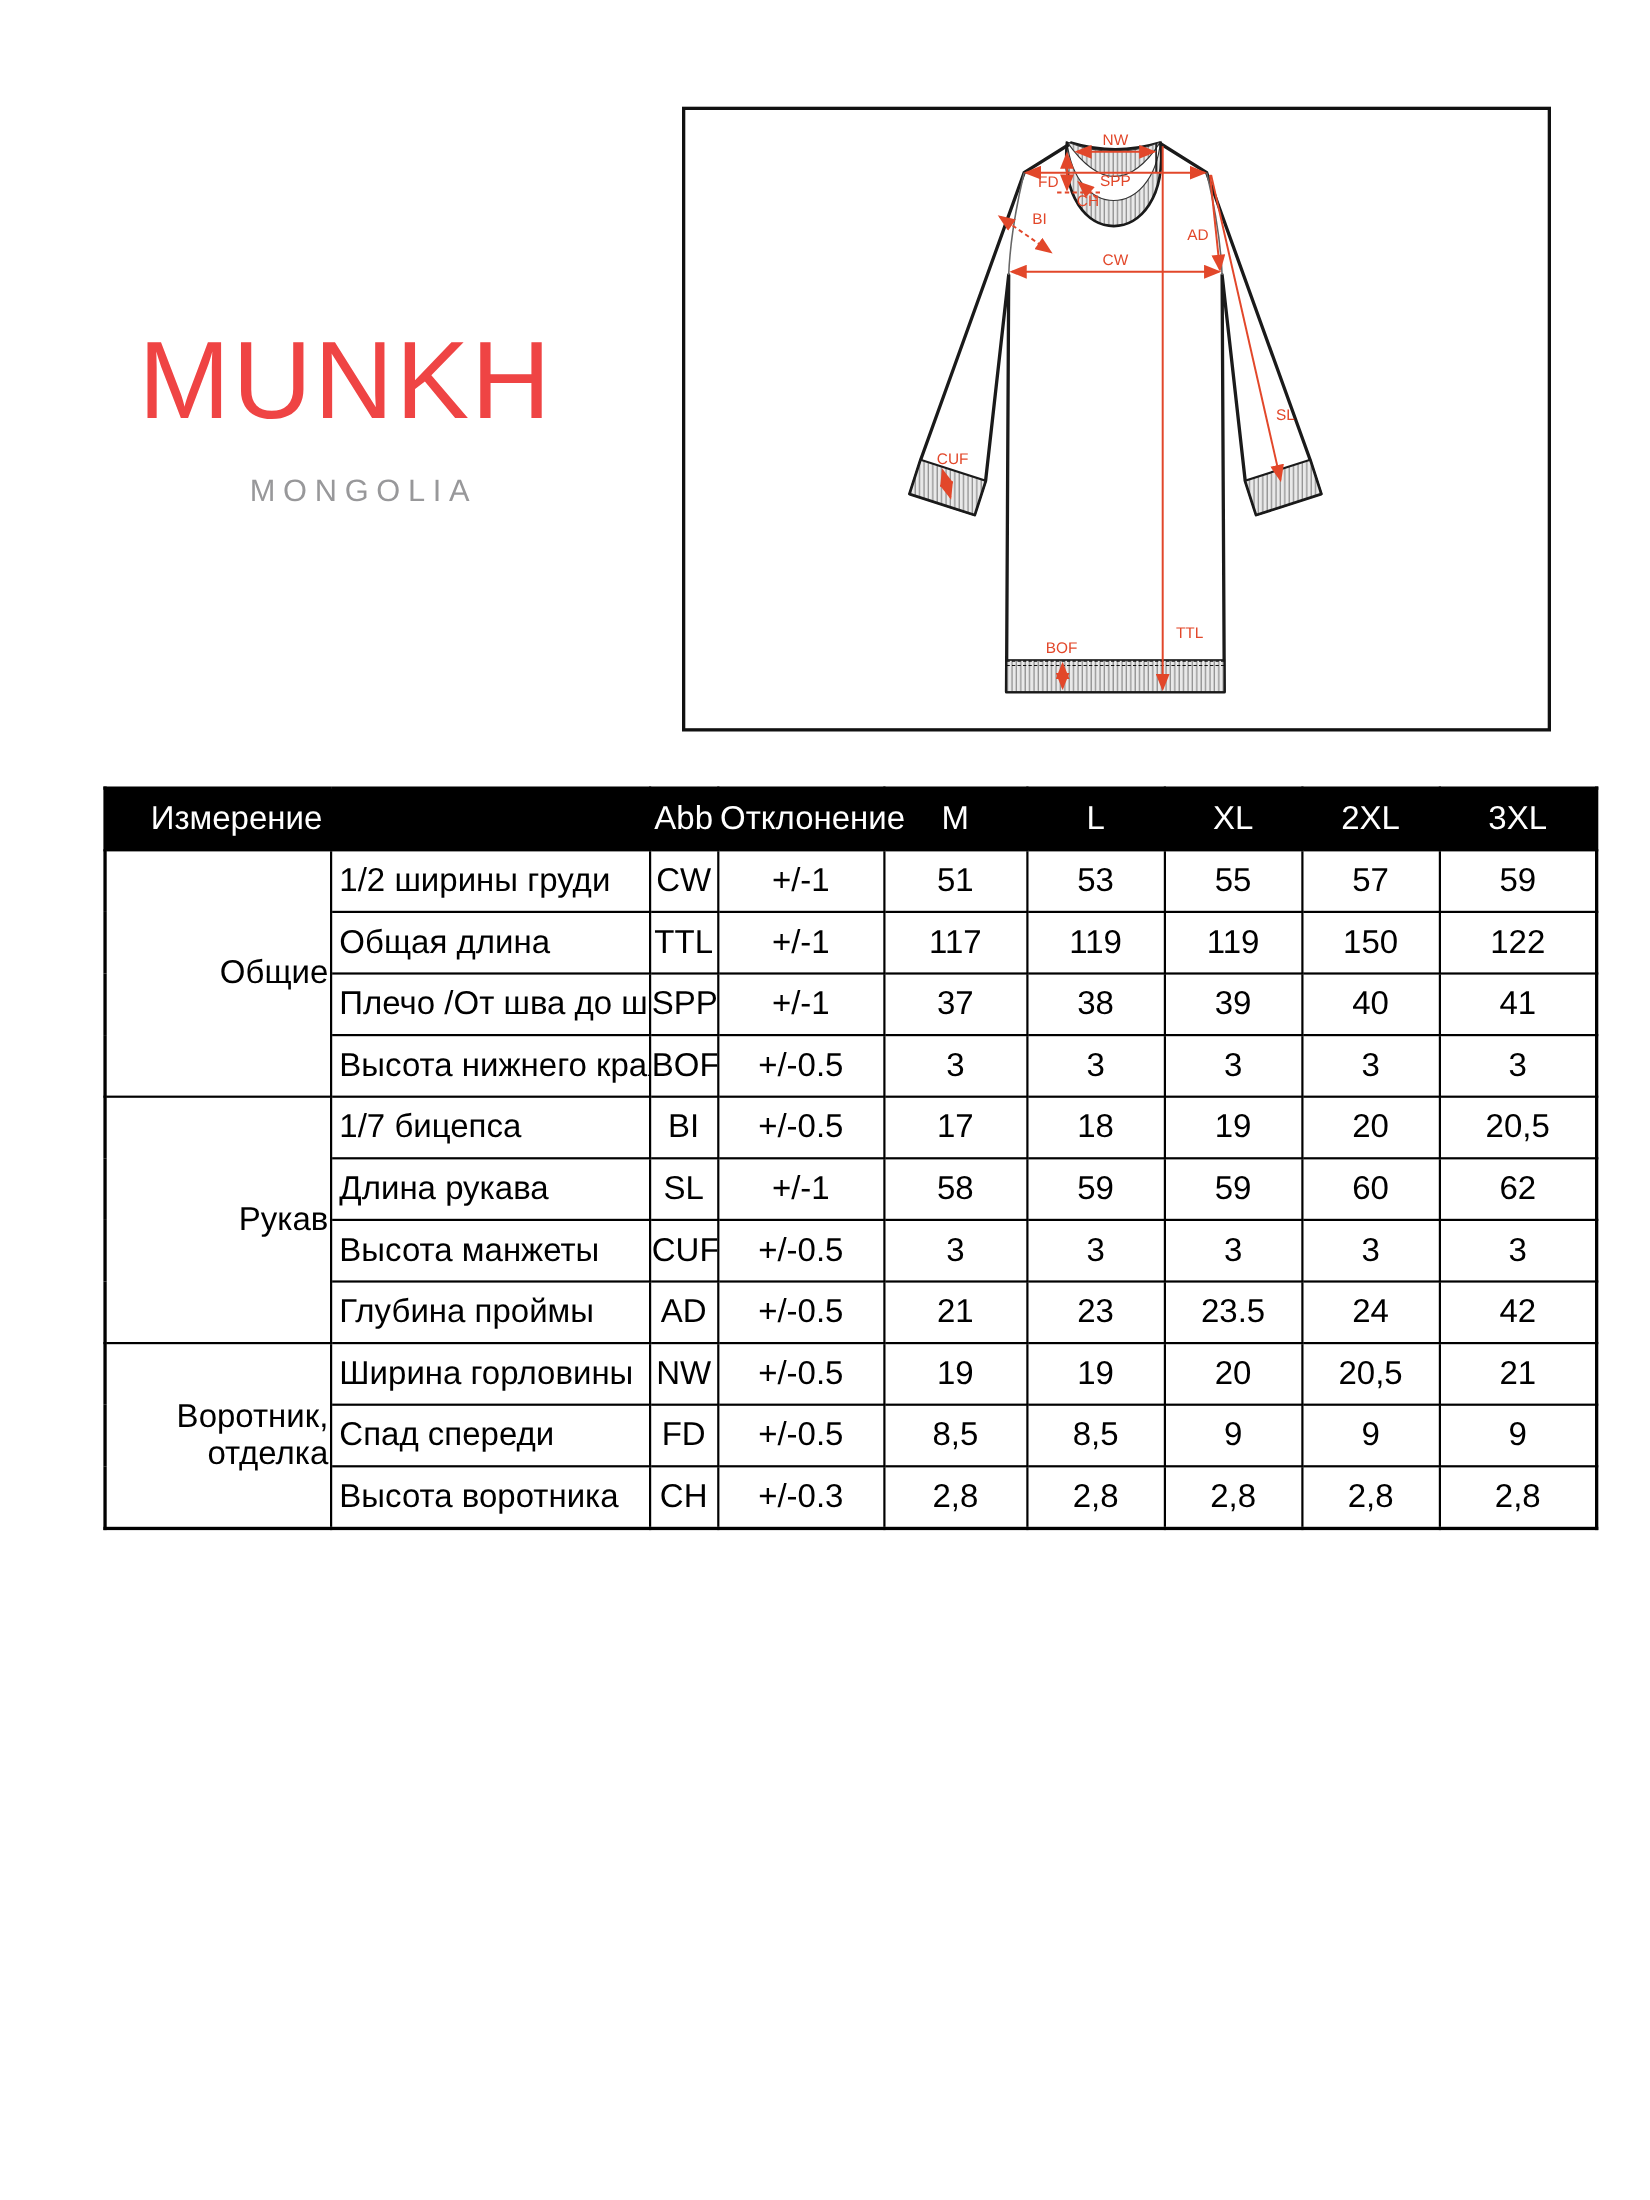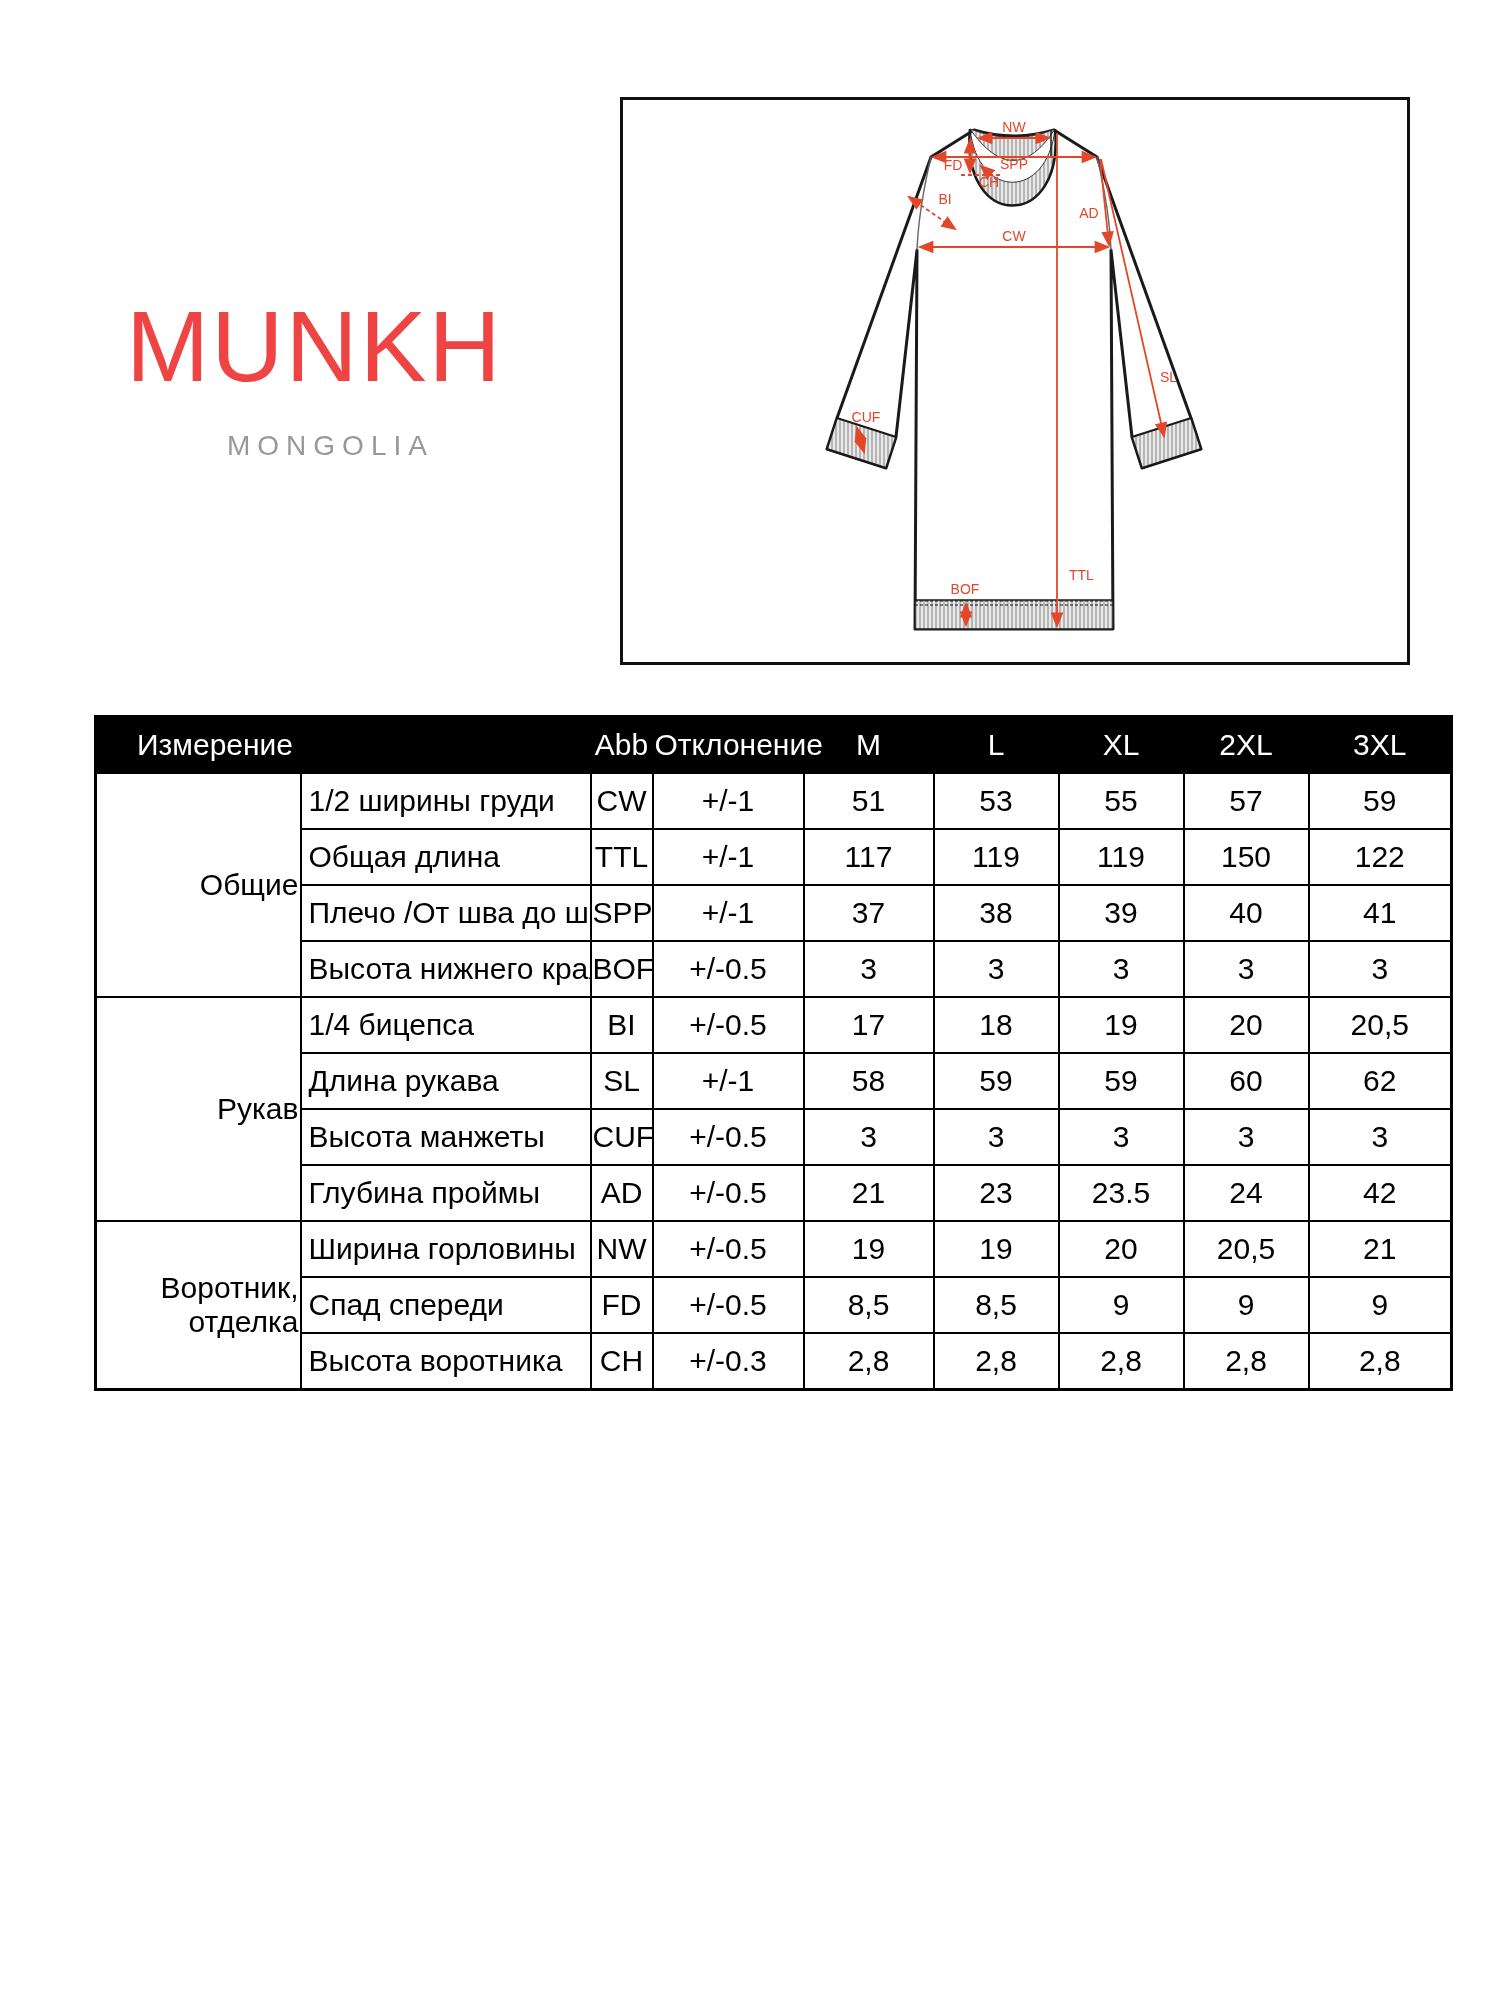--- a/index.html
+++ b/index.html
@@ -183,21 +183,21 @@
           <td class="abb">BOF</td>
           <td class="dev">+/-0.5</td>
           <td class="val">3</td>
           <td class="val">3</td>
           <td class="val">3</td>
           <td class="val">3</td>
           <td class="val">3</td>
         </tr>
         <tr>
           <td class="group" rowspan="4">Рукав</td>
-          <td class="name">1/4 бицепса</td>
+          <td class="name">1/7 бицепса</td>
           <td class="abb">BI</td>
           <td class="dev">+/-0.5</td>
           <td class="val">17</td>
           <td class="val">18</td>
           <td class="val">19</td>
           <td class="val">20</td>
           <td class="val">20,5</td>
         </tr>
         <tr>
           <td class="name">Длина рукава</td>

